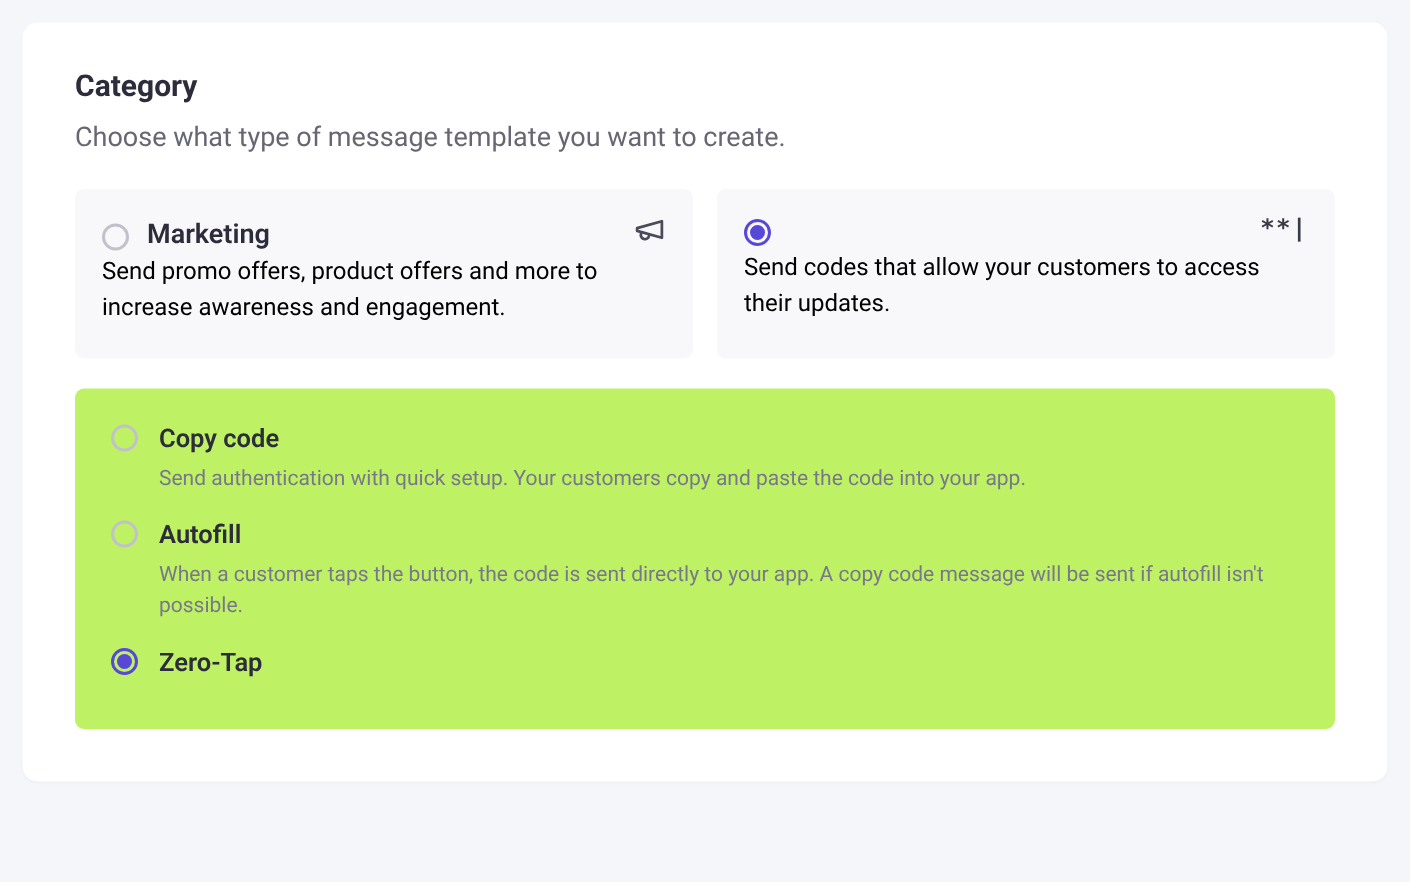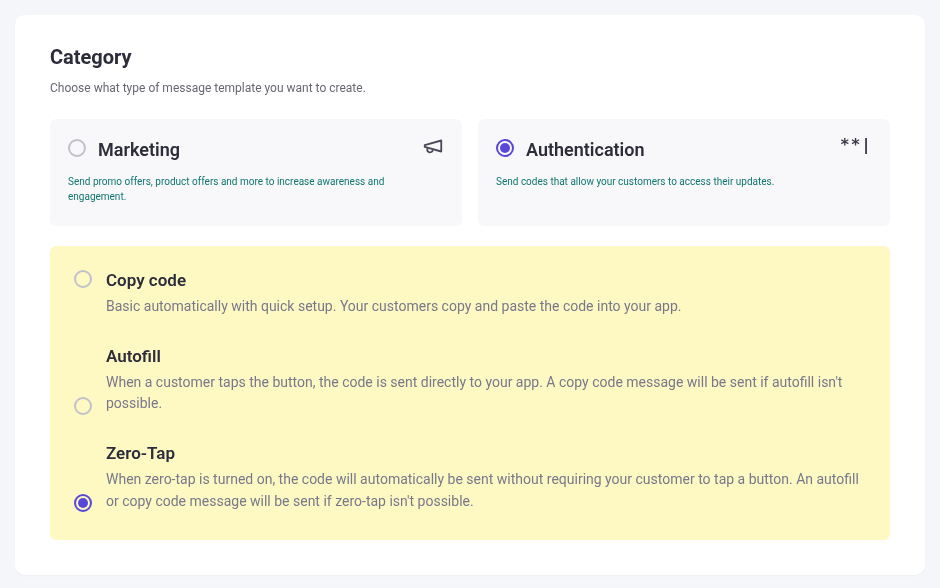--- a/index.html
+++ b/index.html
@@ -24,21 +24,21 @@
     }
 
     .heading {
       font-size: 20px;
       font-weight: 700;
       color: #2c2c3a;
       margin-bottom: 12px;
     }
 
     .subtitle {
-      font-size: 12px;
+      font-size: 18px;
       color: #676773;
       margin-bottom: 24px;
     }
 
     .category-row {
       display: flex;
       gap: 16px;
       margin-bottom: 20px;
     }
 
@@ -46,23 +46,23 @@
       flex: 1;
       background: #f8f8fb;
       border-radius: 6px;
       padding: 20px 18px 22px 18px;
       cursor: pointer;
       position: relative;
     }
 
     .card-header {
       display: flex;
-      align-items: flex-start;
+      align-items: flex-end;
       gap: 12px;
-      margin-bottom: 14px;
+      margin-bottom: 2px;
     }
 
     .radio {
       width: 18px;
       height: 18px;
       border: 2px solid #c1c1cc;
       border-radius: 50%;
       flex-shrink: 0;
       position: relative;
     }
@@ -90,40 +90,39 @@
     }
 
     .card-icon {
       position: absolute;
       top: 16px;
       right: 18px;
       color: #4a4a5a;
     }
 
     .card-desc {
-      font-size: 10px;
-      color: #0f766e;
+      font-size: 16px;
+      color: #000000;
       line-height: 1.5;
     }
 
     .options-panel {
-      background: #fef9c3;
+      background: #bef264;
       border-radius: 6px;
       padding: 24px 24px 28px 24px;
     }
 
     .option-item {
       display: flex;
       gap: 14px;
       cursor: pointer;
     }
 
     .option-item + .option-item {
-      margin-top: 28px;
-      align-items: flex-end;
+      margin-top: 16px;
     }
 
     .option-body {
       flex: 1;
     }
 
     .option-title {
       font-size: 17px;
       font-weight: 600;
       color: #2c2c3a;
@@ -165,49 +164,47 @@
           <path d="M11.6 16.8a3 3 0 1 1-5.8-1.6"></path>
         </svg>
       </span>
       <div class="card-desc">Send promo offers, product offers and more to increase awareness and engagement.</div>
     </div>
 
 
     <div class="category-card">
       <div class="card-header">
         <span class="radio selected"></span>
-        <span class="card-title">Authentication</span>
       </div>
       <span class="card-icon pwd-icon">**|</span>
       <div class="card-desc">Send codes that allow your customers to access their updates.</div>
     </div>
 
   </div>
 
   <div class="options-panel">
 
     <div class="option-item">
       <span class="radio"></span>
       <div class="option-body">
         <div class="option-title">Copy code</div>
-        <div class="option-desc">Basic automatically with quick setup. Your customers copy and paste the code into your app.</div>
+        <div class="option-desc">Send authentication with quick setup. Your customers copy and paste the code into your app.</div>
       </div>
     </div>
 
     <div class="option-item">
       <span class="radio"></span>
       <div class="option-body">
         <div class="option-title">Autofill</div>
         <div class="option-desc">When a customer taps the button, the code is sent directly to your app. A copy code message will be sent if autofill isn't possible.</div>
       </div>
     </div>
 
     <div class="option-item">
       <span class="radio selected"></span>
       <div class="option-body">
         <div class="option-title">Zero-Tap</div>
-        <div class="option-desc">When zero-tap is turned on, the code will automatically be sent without requiring your customer to tap a button. An autofill or copy code message will be sent if zero-tap isn't possible.</div>
       </div>
     </div>
 
   </div>
 
 </div>
 
 </body></html>

